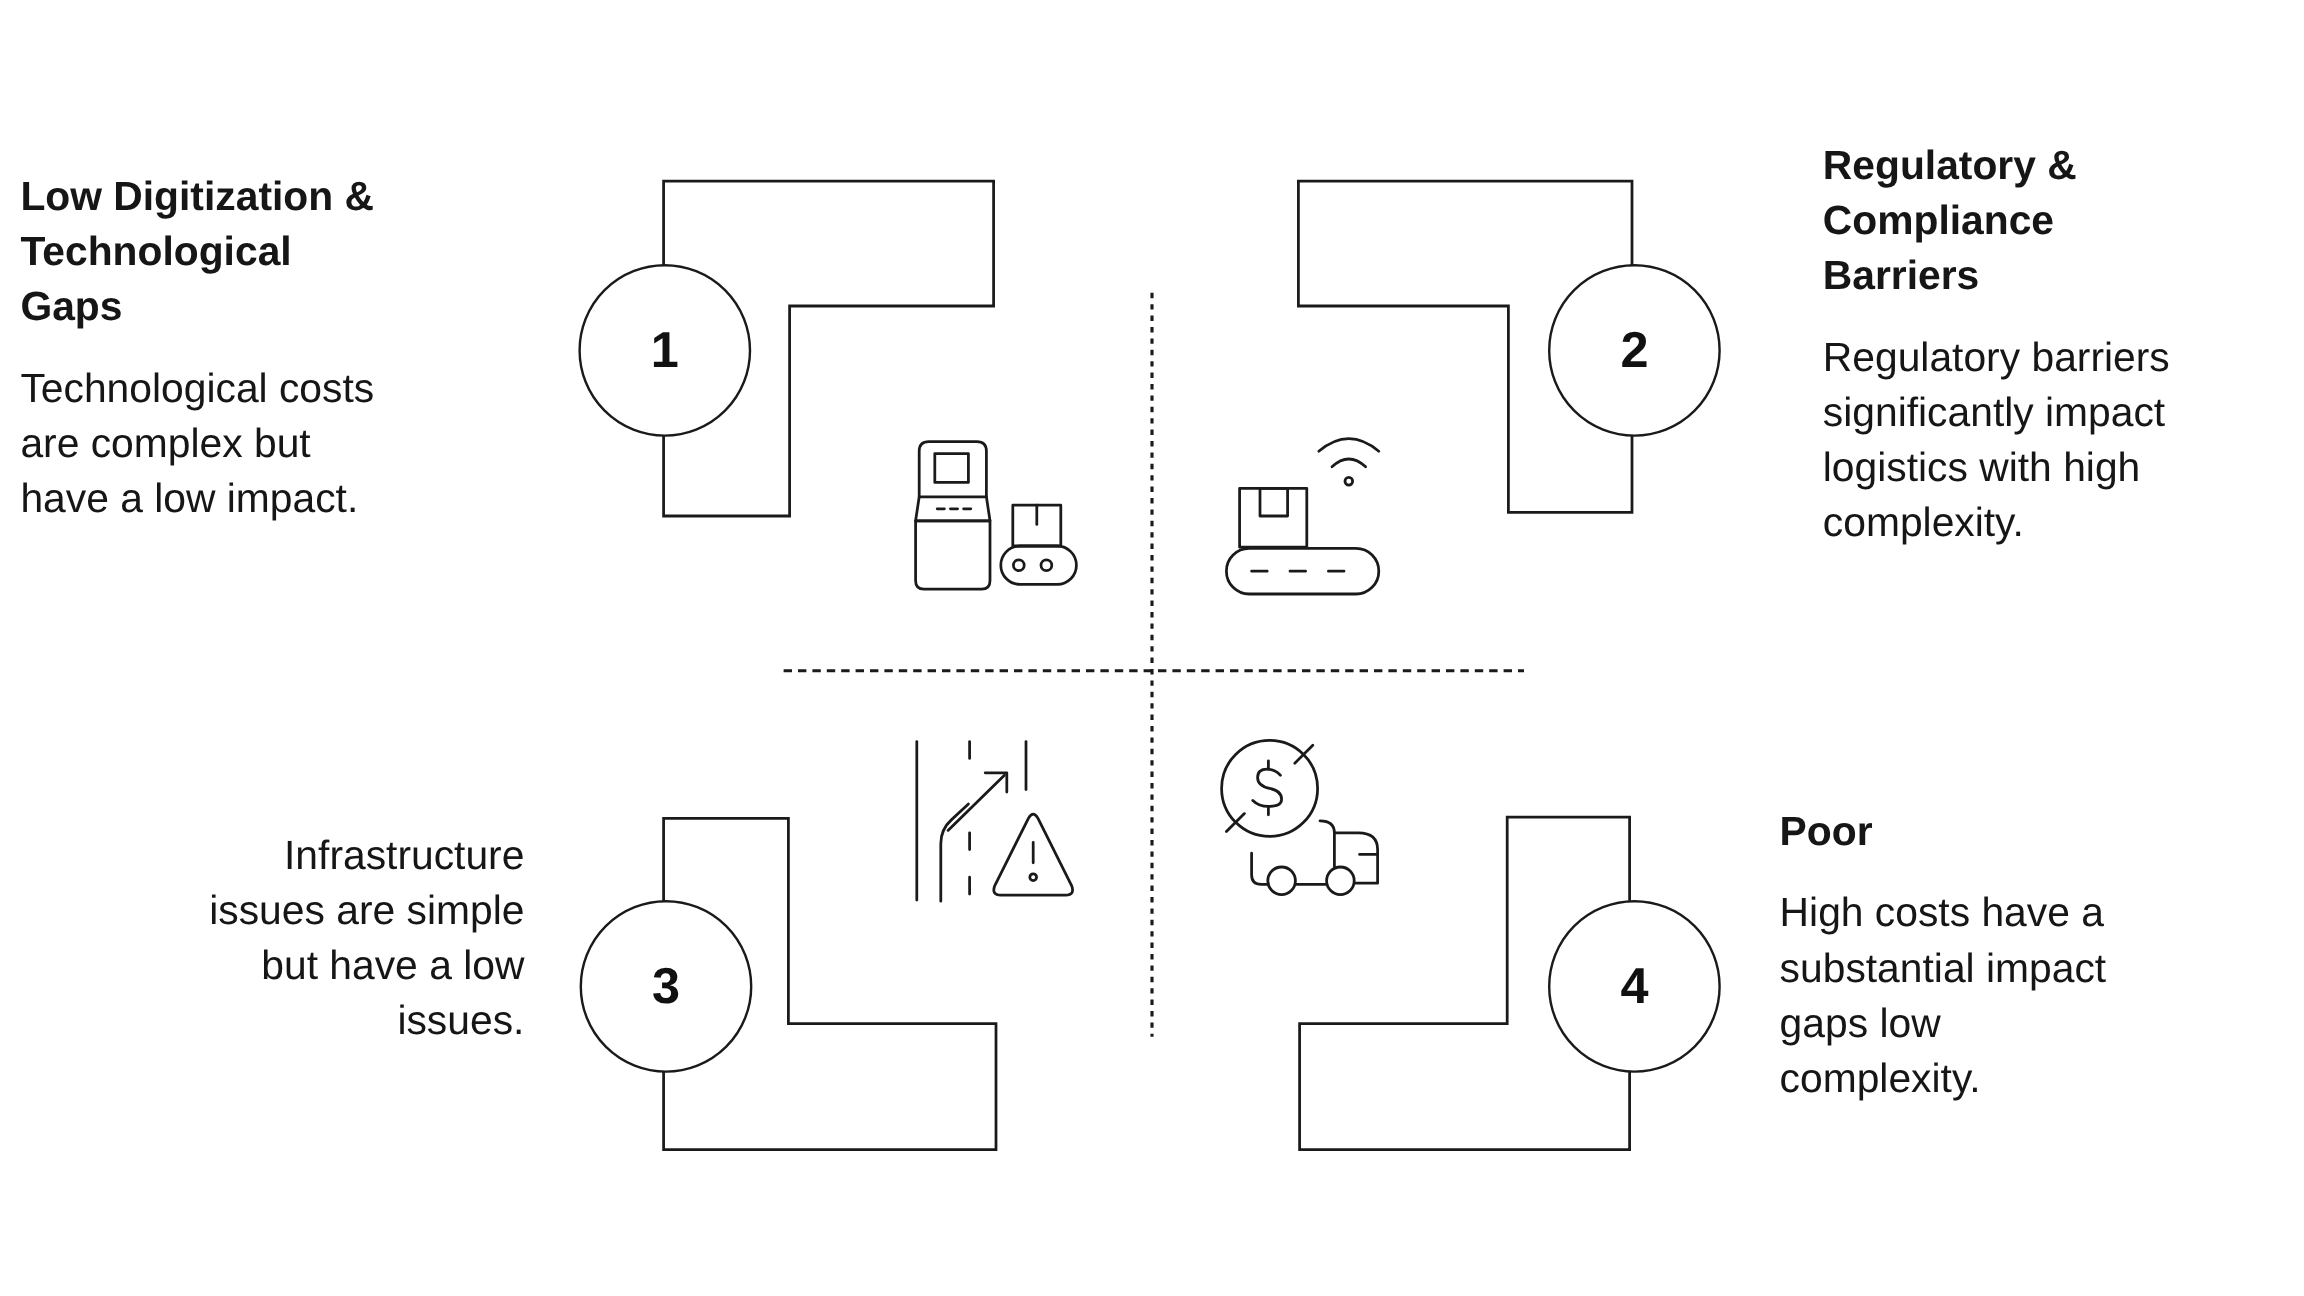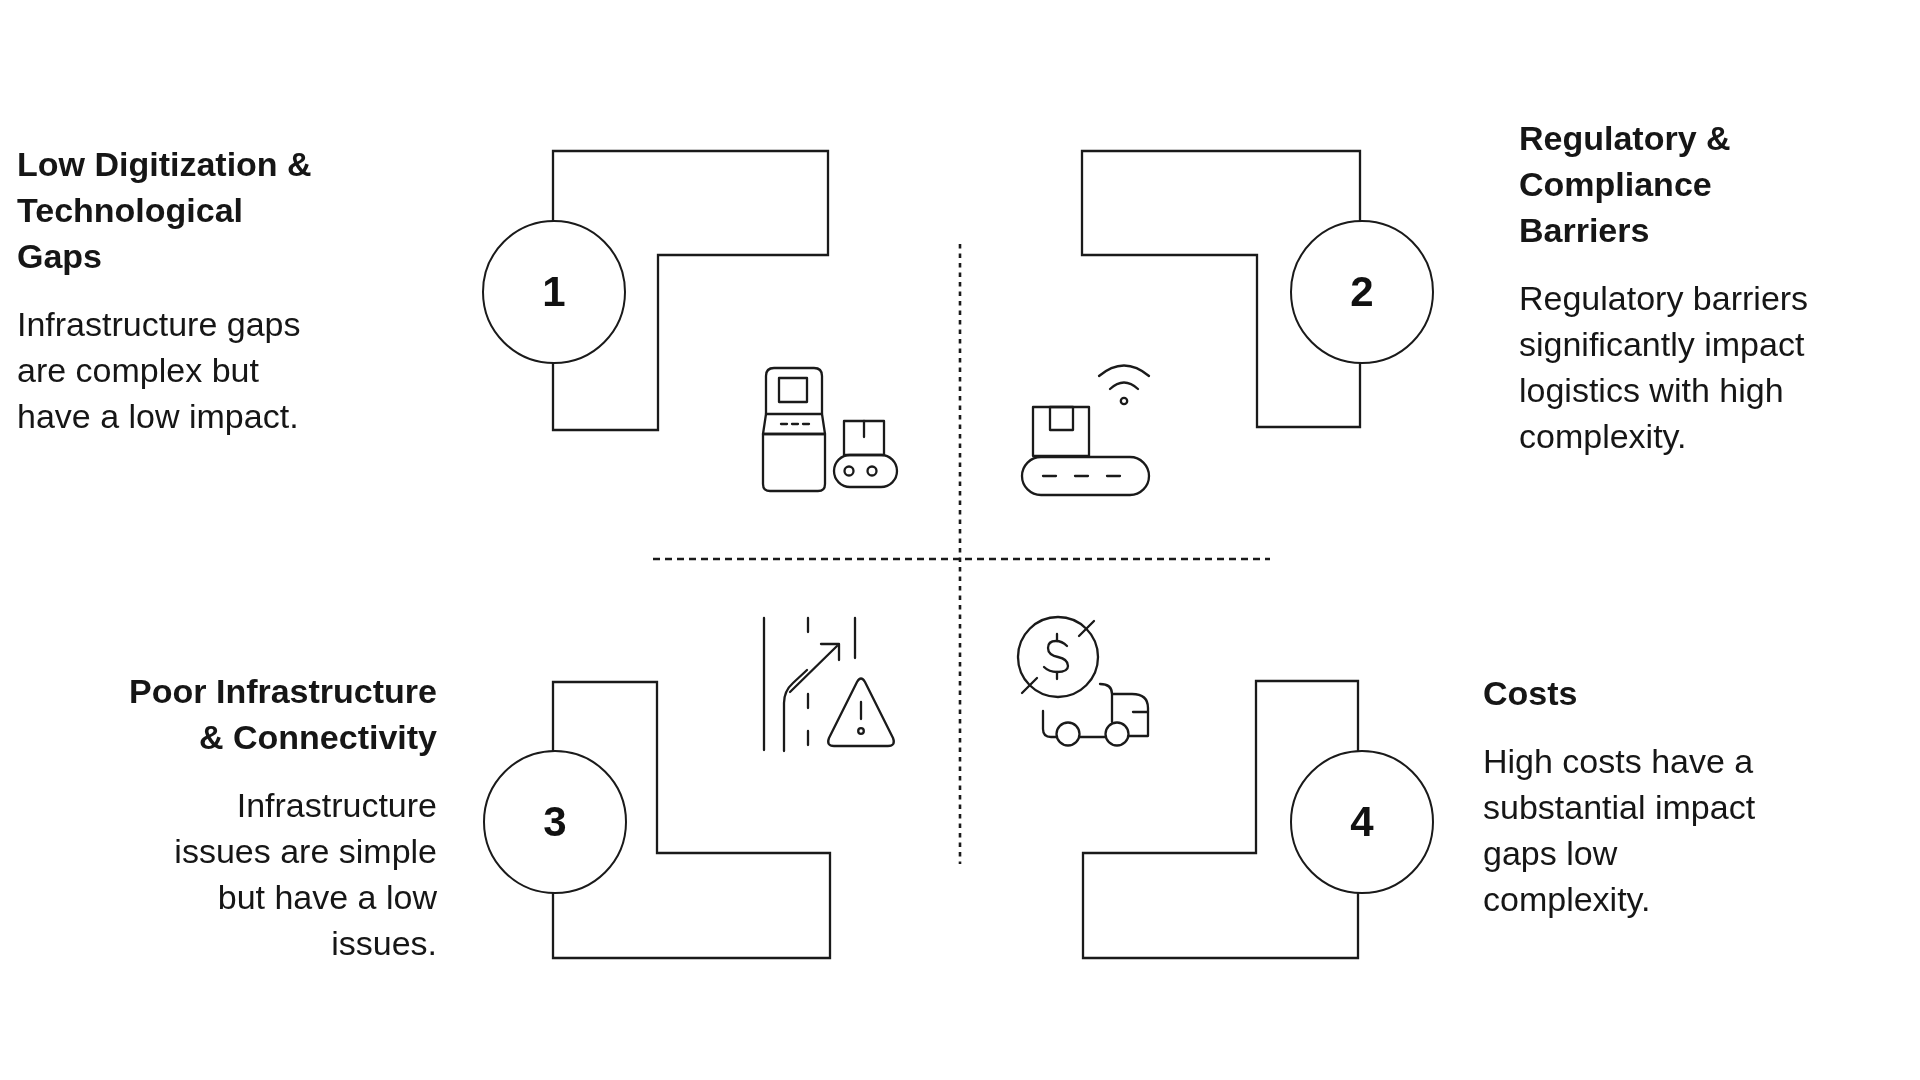--- a/index.html
+++ b/index.html
@@ -106,56 +106,52 @@
     <span>4</span>
   </div>
 
   <div class="qtext q-tl">
     <div class="title">
       <div>Low Digitization &amp;</div>
       <div>Technological</div>
       <div>Gaps</div>
     </div>
     <div class="desc">
-      <div>Infrastructure gaps</div>
+      <div>Technological costs</div>
       <div>are complex but</div>
       <div>have a low impact.</div>
     </div>
   </div>
 
   <div class="qtext q-tr">
     <div class="title">
       <div>Regulatory &amp;</div>
       <div>Compliance</div>
       <div>Barriers</div>
     </div>
     <div class="desc">
       <div>Regulatory barriers</div>
       <div>significantly impact</div>
       <div>logistics with high</div>
       <div>complexity.</div>
     </div>
   </div>
 
   <div class="qtext q-bl">
-    <div class="title">
-      <div>Poor Infrastructure</div>
-      <div>&amp; Connectivity</div>
-    </div>
     <div class="desc">
       <div>Infrastructure</div>
       <div>issues are simple</div>
       <div>but have a low</div>
       <div>issues.</div>
     </div>
   </div>
 
   <div class="qtext q-br">
     <div class="title">
-      <div>Costs</div>
+      <div>Poor</div>
     </div>
     <div class="desc">
       <div>High costs have a</div>
       <div>substantial impact</div>
       <div>gaps low</div>
       <div>complexity.</div>
     </div>
   </div>
 
 </div>

